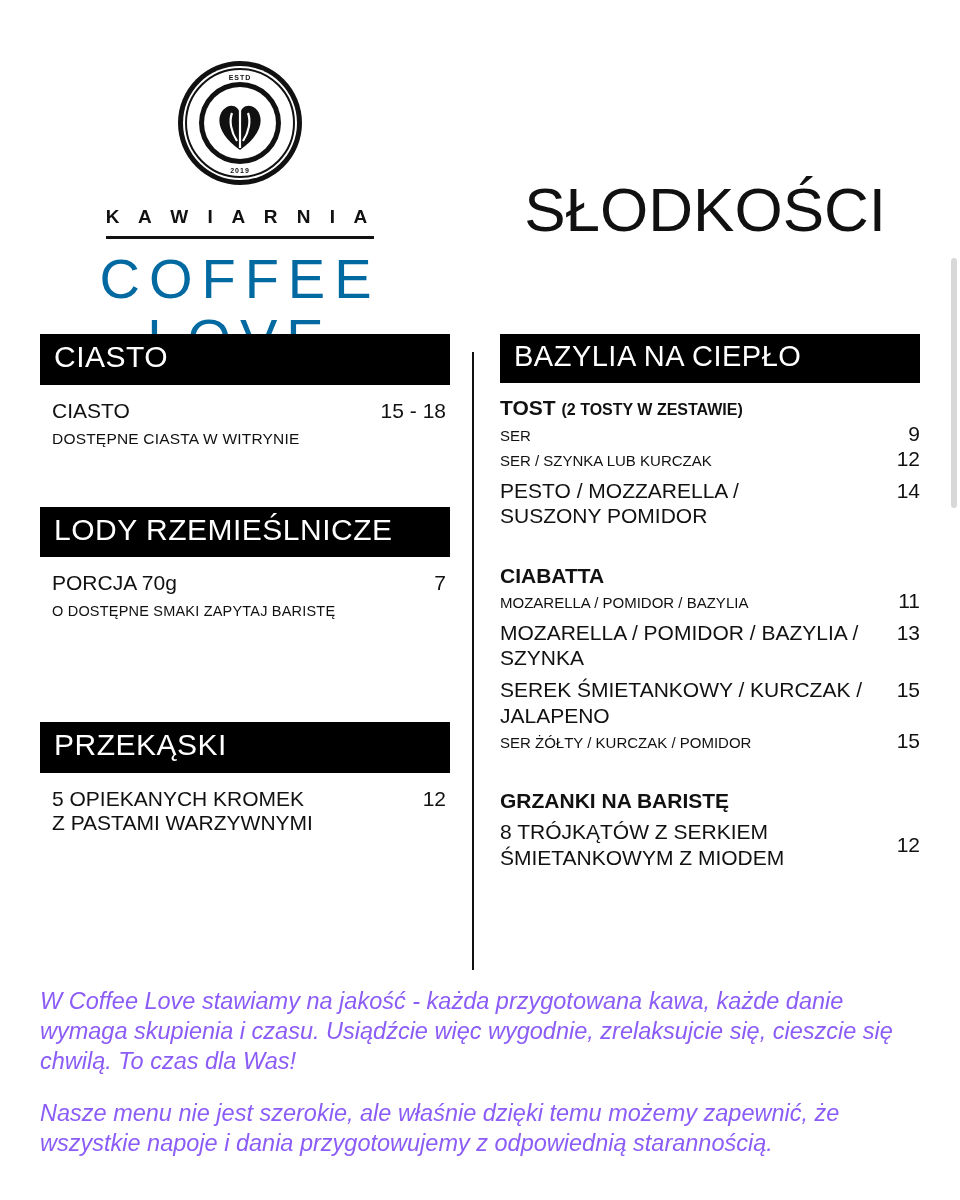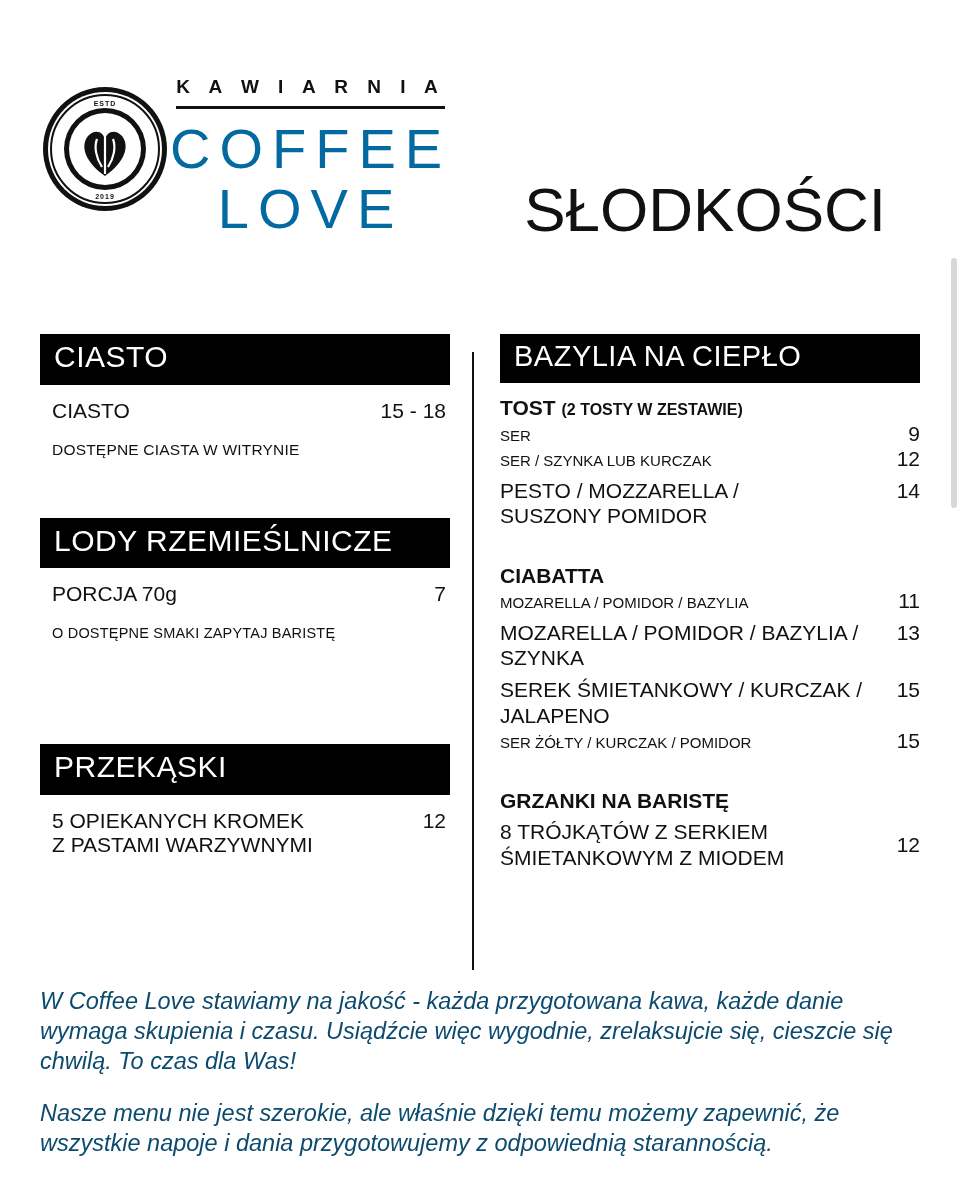--- a/index.html
+++ b/index.html
@@ -26,21 +26,21 @@
   
   .header {
     display: flex;
     align-items: flex-start;
     padding: 48px 40px 0 40px;
     height: 310px;
   }
   .brand {
     width: 400px;
     display: flex;
-    flex-direction: row;
+    flex-direction: column;
     align-items: center;
     padding-top: 10px;
   }
   .logo-badge {
     width: 130px;
     height: 130px;
     position: relative;
   }
   .brand-name {
     margin-top: 18px;
@@ -125,21 +125,21 @@
     font-size: 21px;
     padding-right: 12px;
   }
   .row .price {
     font-size: 21px;
     white-space: nowrap;
   }
   .sub {
     font-size: 15.5px;
     letter-spacing: 0.2px;
-    margin-top: 17px;
+    margin-top: 6px;
     line-height: 1.25;
   }
   .sub.small {
     font-size: 14.5px;
   }
   .spacer-40 { height: 44px; }
   .spacer-54 { height: 58px; }
   .spacer-22 { height: 22px; }
 
   
@@ -185,21 +185,21 @@
   
   .footer {
     padding: 0 40px;
     margin-top: 6px;
   }
   .footer p {
     font-size: 23.5px;
     font-style: italic;
     line-height: 1.28;
     margin: 0 0 22px 0;
-    color: #0c4a6e;
+    color: #8b5cf6;
   }
 
   
   .scroll-track {
     position: absolute;
     top: 258px;
     right: 3px;
     width: 6px;
     height: 250px;
     background: #d8d8d8;

